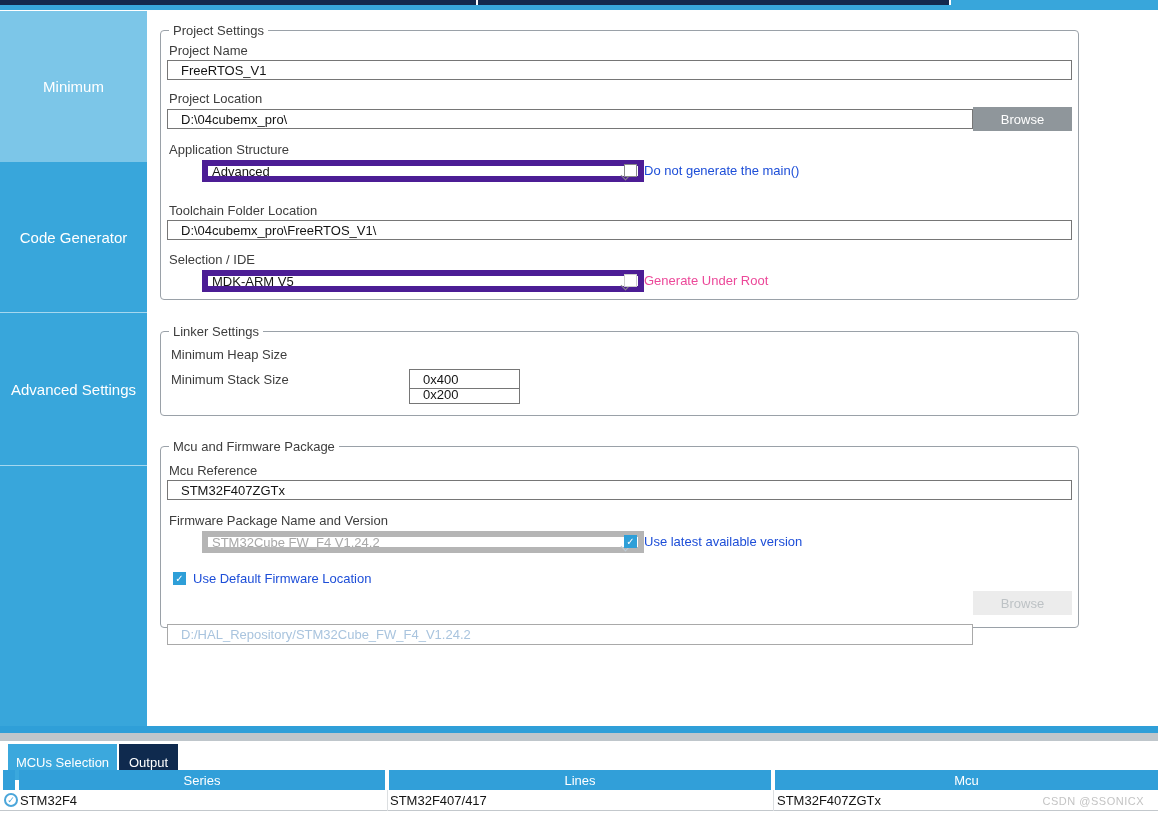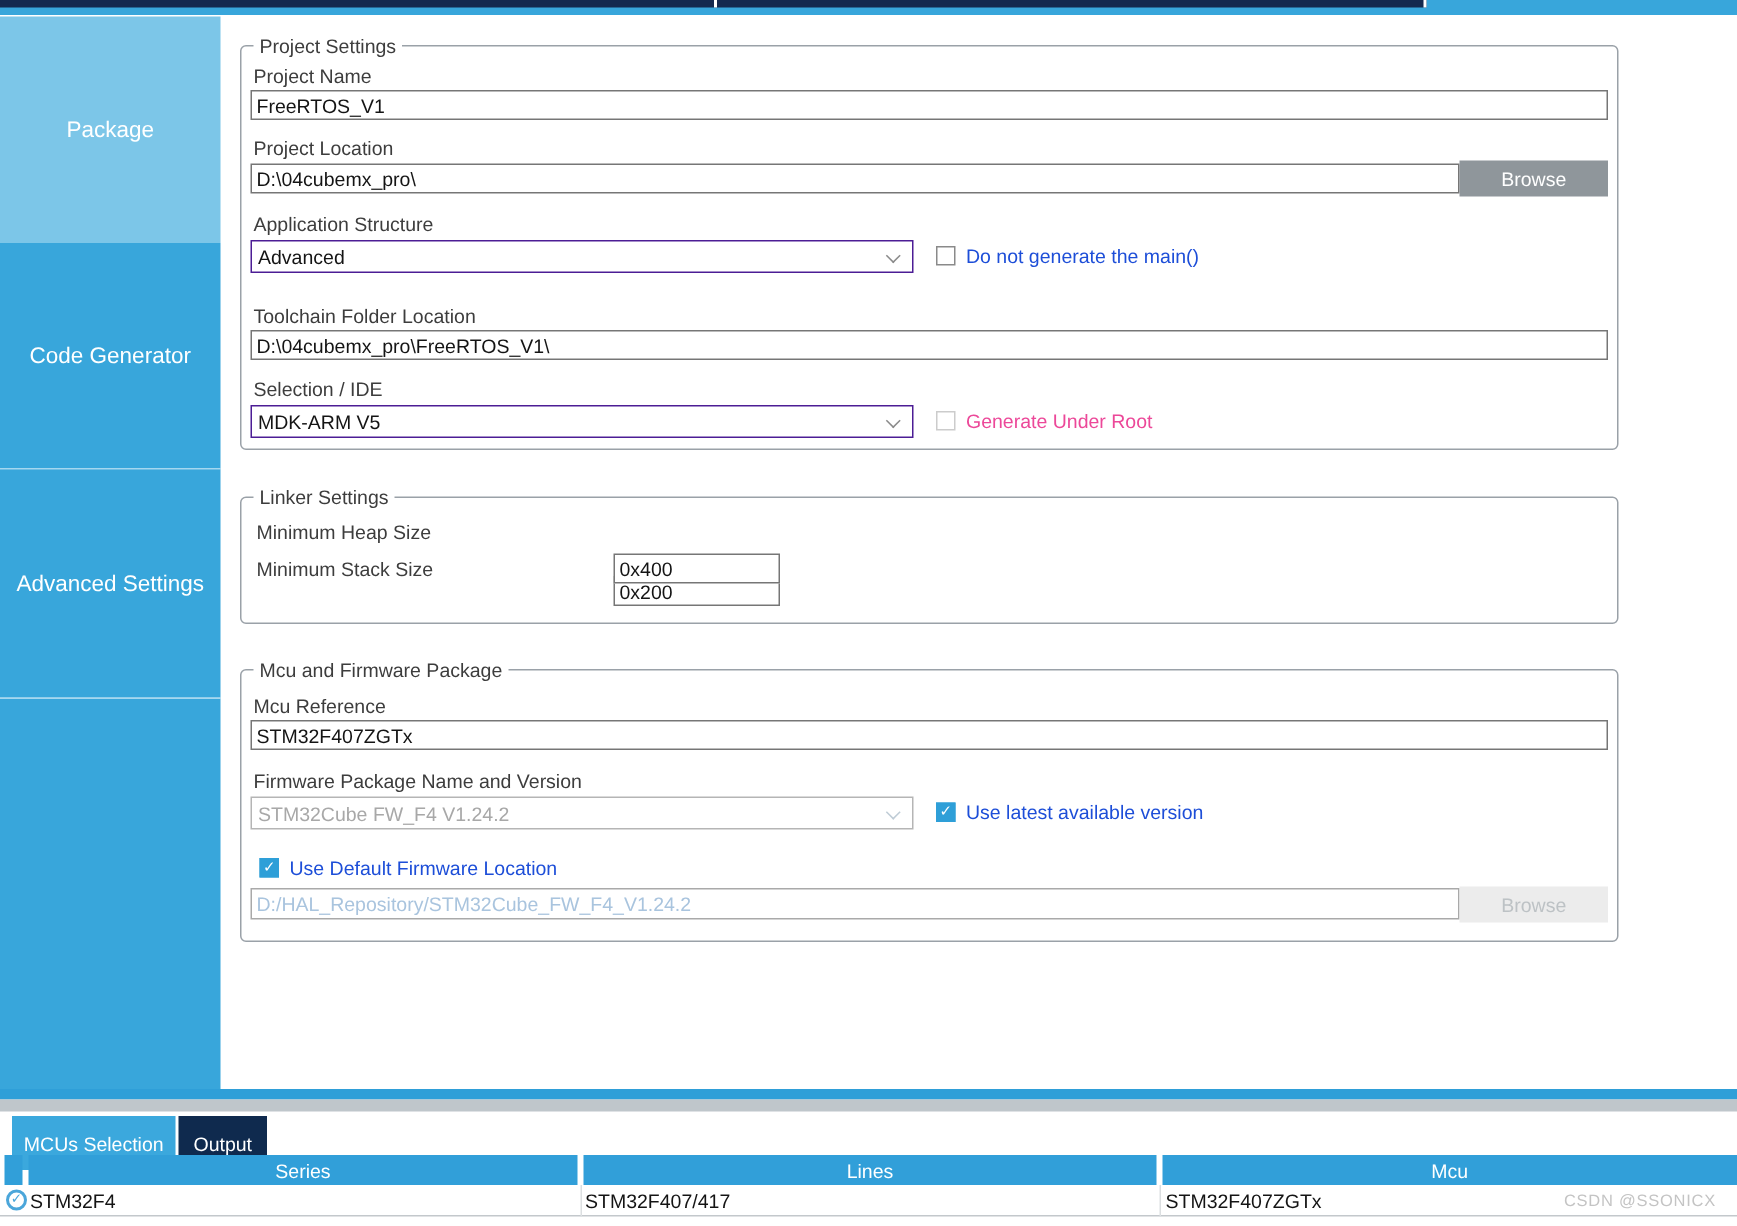--- a/index.html
+++ b/index.html
@@ -20,25 +20,25 @@
   .side-tab.normal   { background:#38a6db; }
   .side-sep { border-top:1px solid rgba(255,255,255,0.55); }
 
   
   .groupbox { position:absolute; border:1px solid #9aa1a8; border-radius:4px; background:#fff; }
   .groupbox .legend { position:absolute; top:-8px; left:8px; background:#ffffff; padding:0 4px;
                       font-size:13px; color:#3d3d3d; white-space:nowrap; }
 
   .flabel { position:absolute; font-size:13px; color:#3d3d3d; white-space:nowrap; }
   .tfield { position:absolute; border:1px solid #767676; background:#fff; font-family:"Liberation Sans",sans-serif;
-            font-size:13px; color:#141414; padding:0 3px; outline:none; }
-  .tfield.dim { border-color:#a9a9a9; color:#a9c4de; }
+            font-size:13px; color:#141414; padding:0 13px; outline:none; }
+  .tfield.dim { border-color:#a9a9a9; color:#a9c4de;margin-top:32px; }
 
-  .combo { position:absolute; border:1px solid #4c1d95; background:#fff; font-size:13px; color:#141414;
-           display:flex; align-items:center; padding:0 24px 0 4px; cursor:pointer; }
+  .combo { position:absolute; border:6px solid #4c1d95; background:#fff; font-size:13px; color:#141414;
+           display:flex; align-items:center; padding:0 24px 0 4px; cursor:pointer;margin-left:35px; }
   .combo .chev { position:absolute; right:9px; top:6px; width:7px; height:7px;
                  border-left:1.5px solid #8a8a8a; border-bottom:1.5px solid #8a8a8a; transform:rotate(-45deg); }
   .combo.disabled { border-color:#b5b5b5; color:#a8a8a8; cursor:default; }
   .combo.disabled .chev { border-color:#bfccd6; }
 
   .cb { position:absolute; width:13px; height:13px; border:1px solid #8a8a8a; background:#fff;
         font-family:"DejaVu Sans",sans-serif; font-size:10px; line-height:11px; text-align:center;
         color:transparent; cursor:pointer; }
   .cb.checked { background:#2e9fd8; border-color:#2e9fd8; color:#ffffff; font-weight:bold; }
   .cb.disabled { border-color:#cccccc; cursor:default; }
@@ -74,21 +74,21 @@
 
 <div id="screen">
 
   <div class="abs topbar-blue"></div>
   <div class="abs topbar-navy"></div>
   <div class="abs topbar-div" style="left:476px;"></div>
   <div class="abs topbar-div" style="left:949px;"></div>
 
   <div>
     <div class="abs side-tab selected" style="top:11px; height:151px;">
-      <span>Package</span>
+      <span>Minimum</span>
     </div>
     <div class="abs side-tab normal" style="top:162px; height:150px;">
       <span>Code Generator</span>
     </div>
     <div class="abs side-tab normal side-sep" style="top:312px; height:153px;">
       <span>Advanced Settings</span>
     </div>
     <div class="abs side-tab normal side-sep" style="top:465px; height:261px;"></div>
   </div>
 

